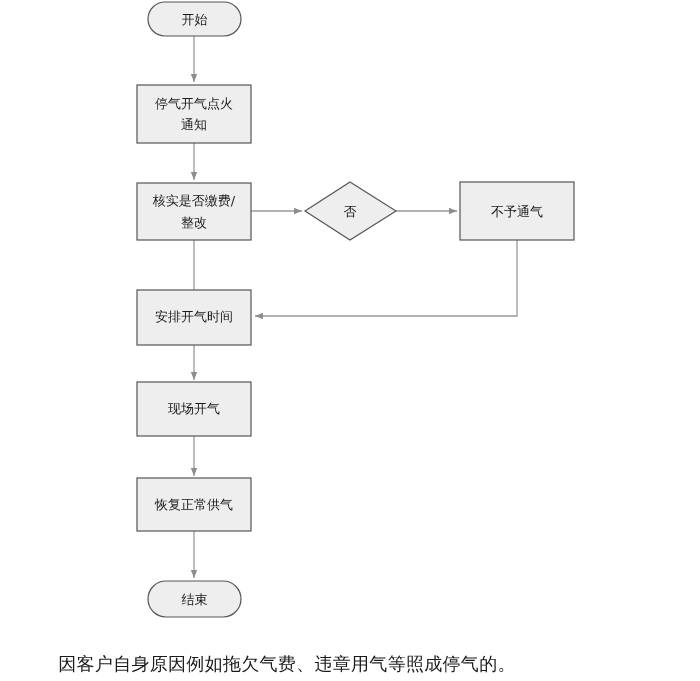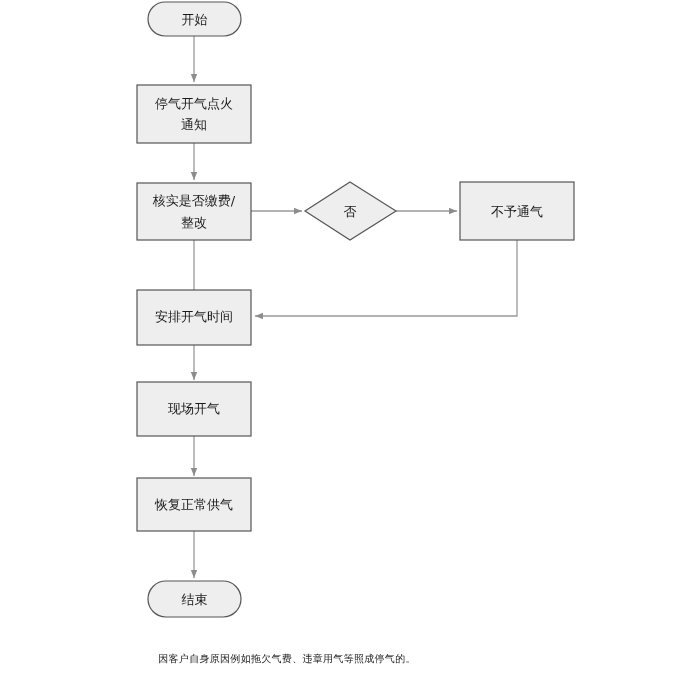--- a/index.html
+++ b/index.html
@@ -44,21 +44,21 @@
     stroke-width: 1.3;
     fill: none;
   }
   .footnote {
     position: absolute;
     left: 0;
     top: 652px;
     width: 574px;
     text-align: center;
     font-family: "DejaVu Sans", "Liberation Sans", sans-serif;
-    font-size: 10px;
+    font-size: 18px;
     color: #1a1a1a;
     letter-spacing: 0.3px;
   }
 </style>
 </head>
 <body>
 
 <svg id="flowchart" viewBox="0 0 700 681" xmlns="http://www.w3.org/2000/svg">
 
   <defs>

